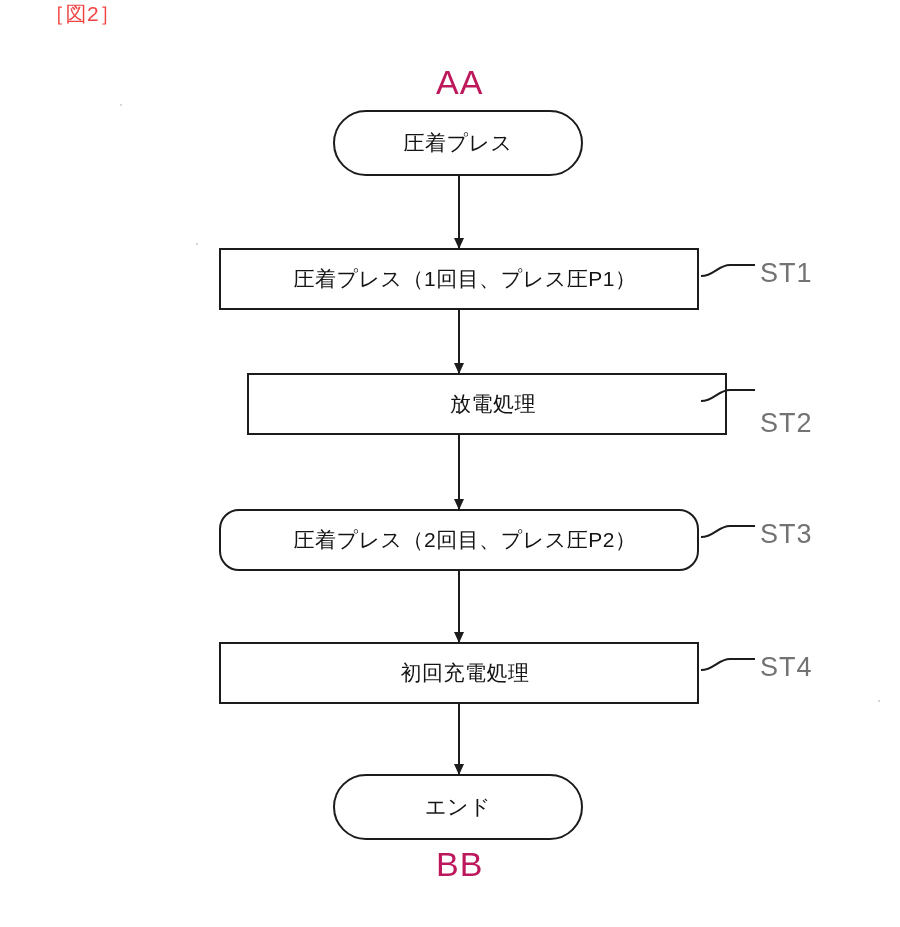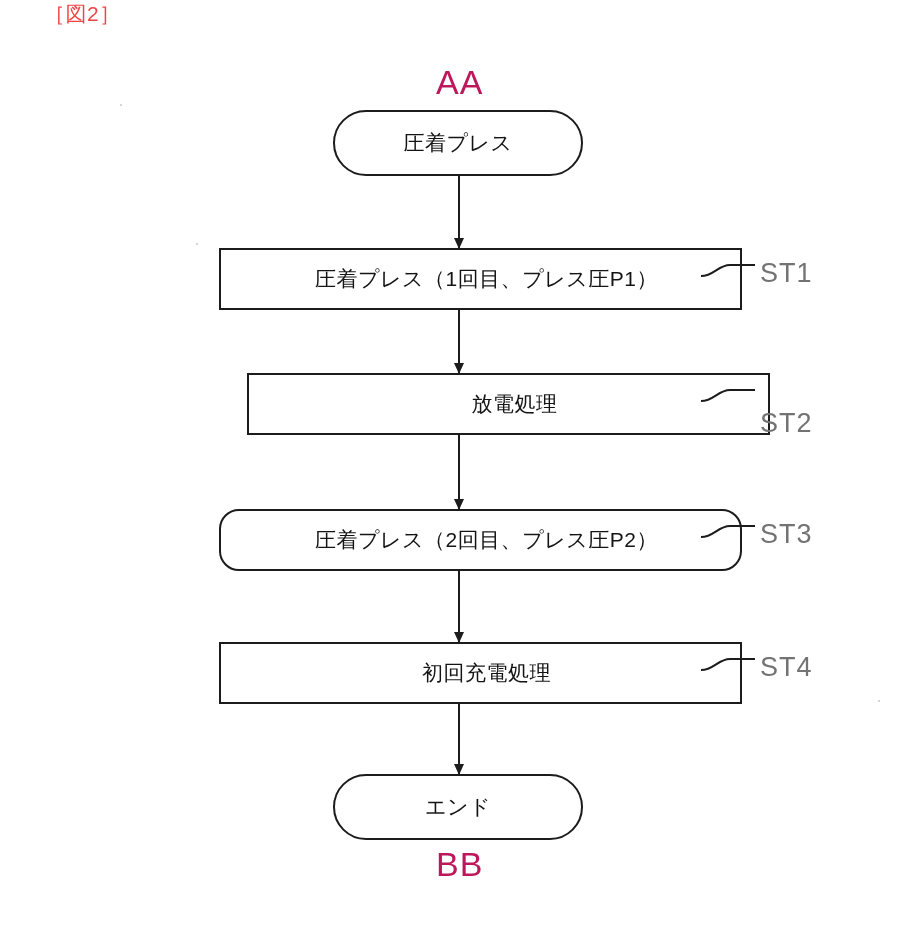--- a/index.html
+++ b/index.html
@@ -50,21 +50,21 @@
     color: #141414;
   }
 
   .node.terminal {
     border-radius: 34px;
     width: 250px;
     height: 66px;
   }
 
   .node.process {
-    width: 523px;
+    width: 480px;
     height: 62px;
     padding-left: 12px;
   }
 
   
   #node-start { left: 333px; top: 110px; }
   #node-st1   { left: 219px; top: 248px; }
   #node-st2   { left: 219px; top: 373px; margin-left: 28px; }
   #node-st3   { left: 219px; top: 509px; border-radius: 20px; }
   #node-st4   { left: 219px; top: 642px; }

